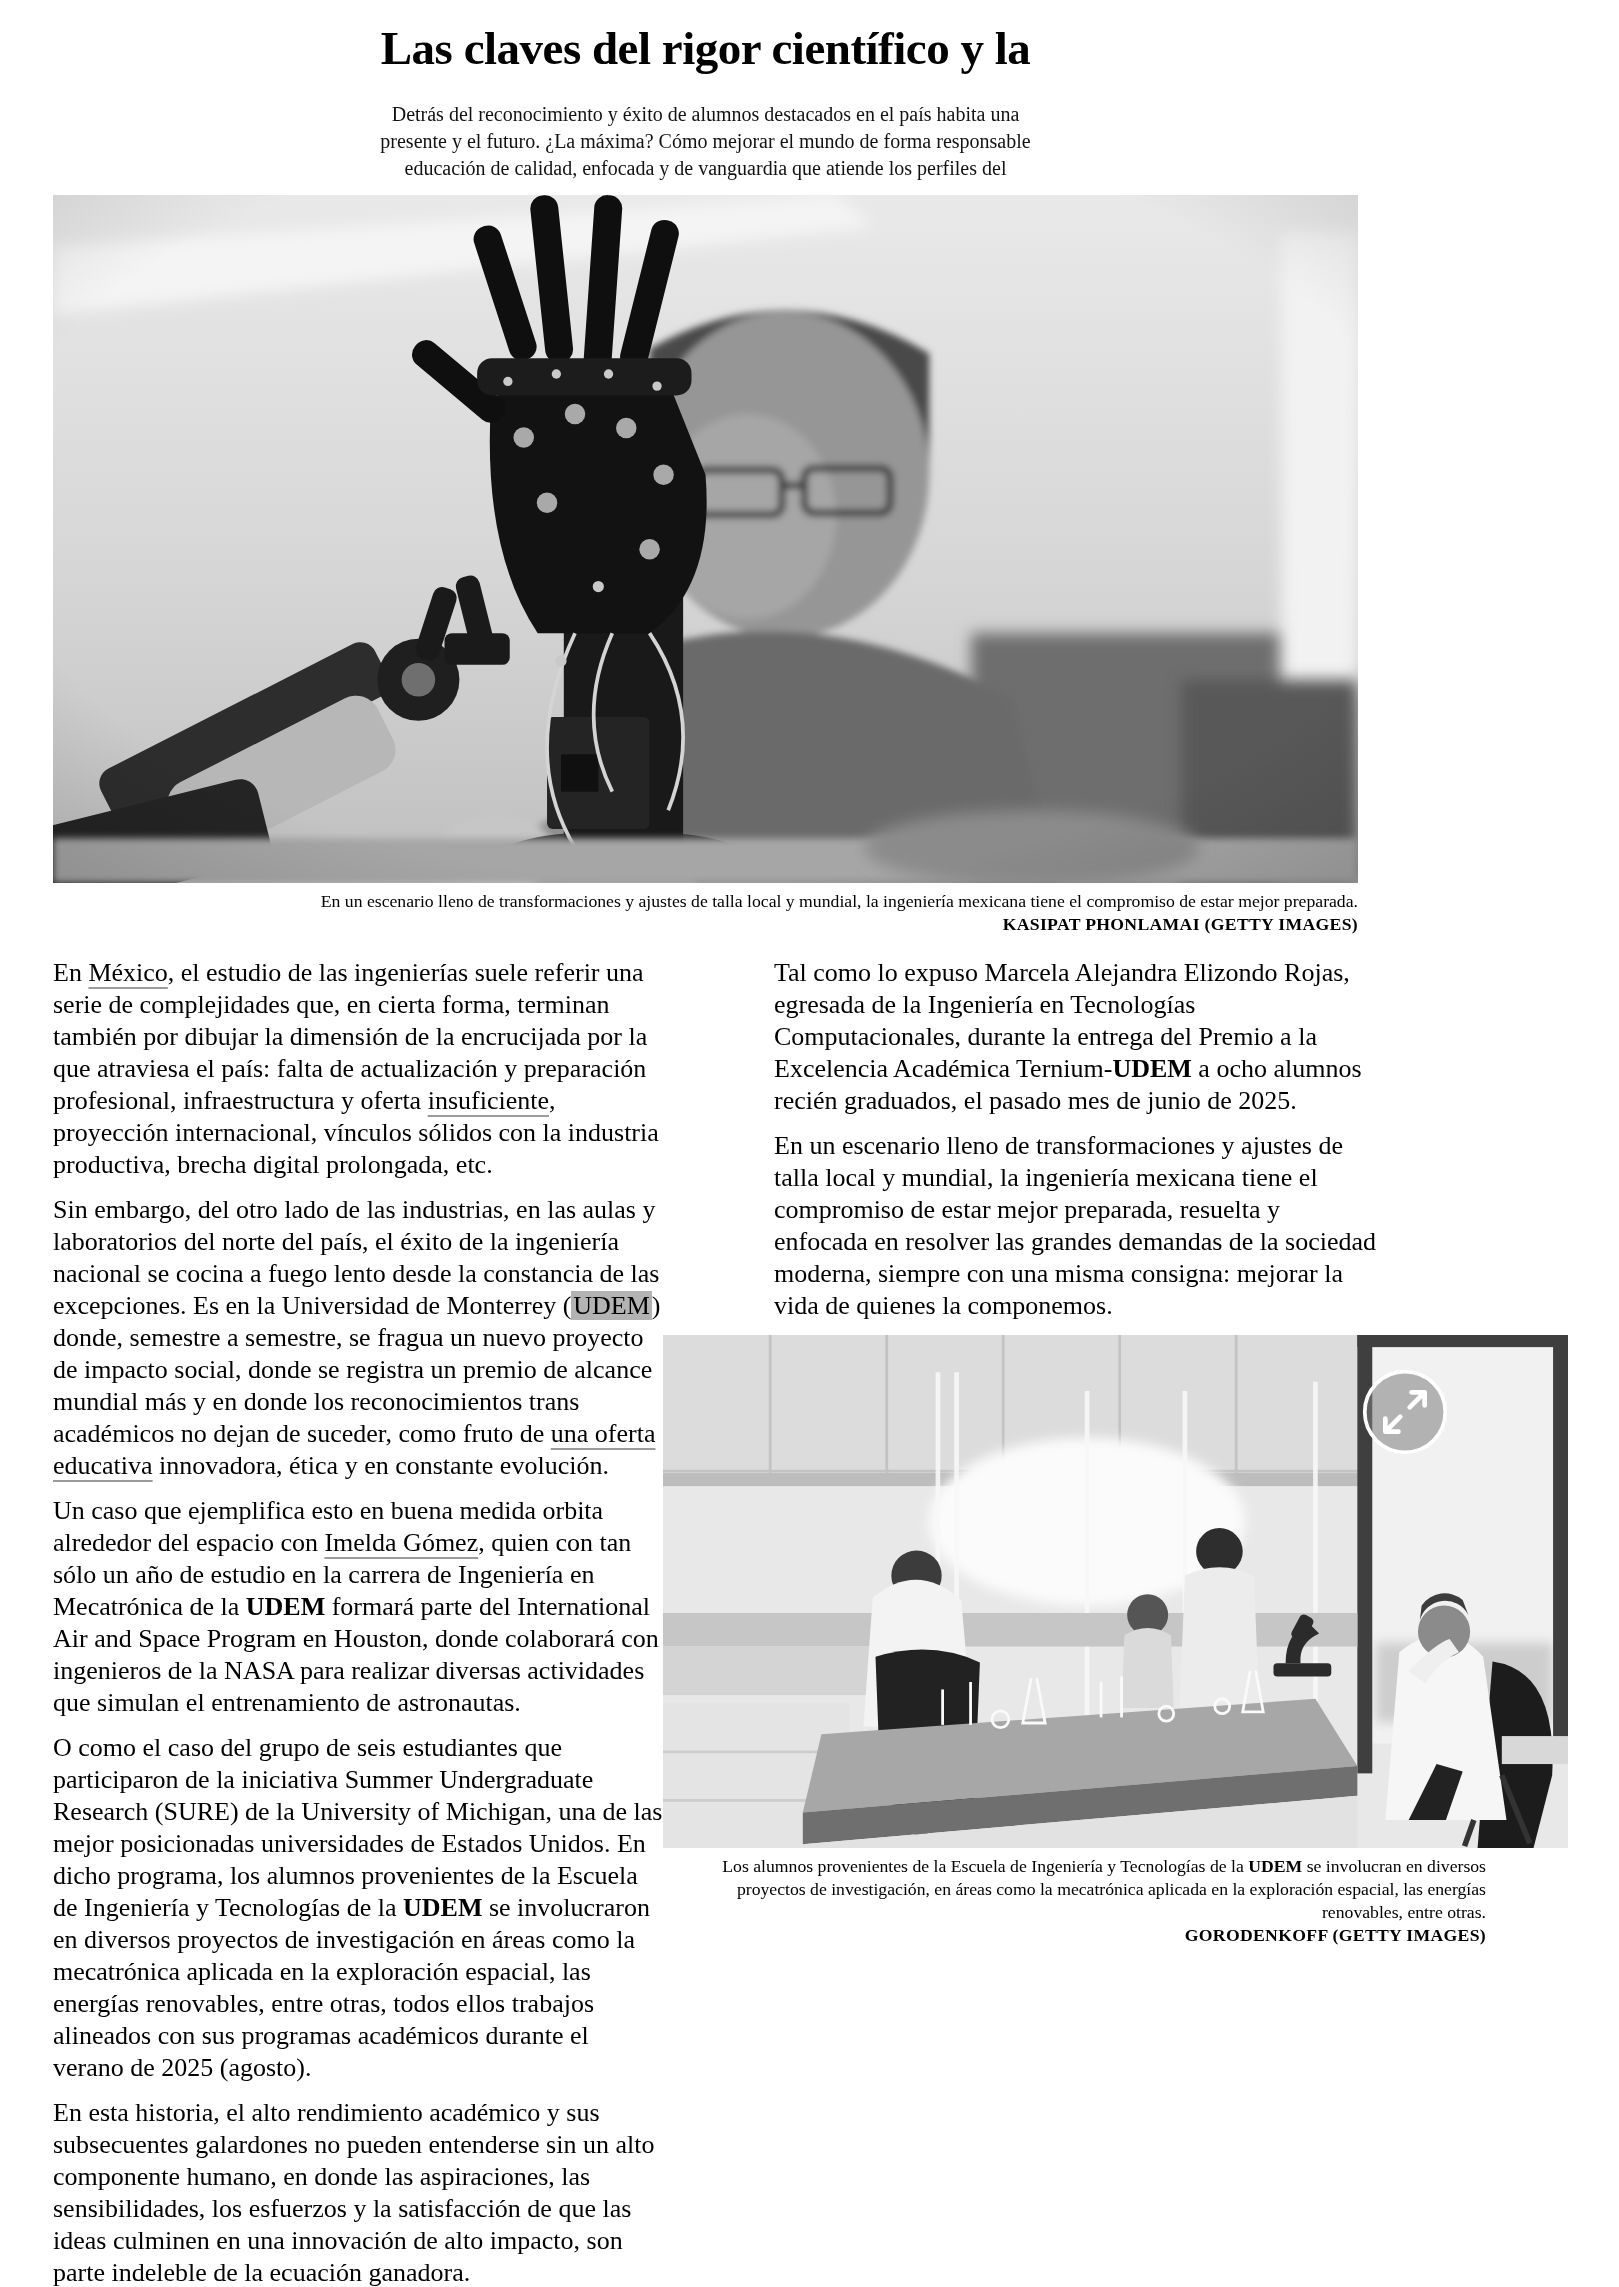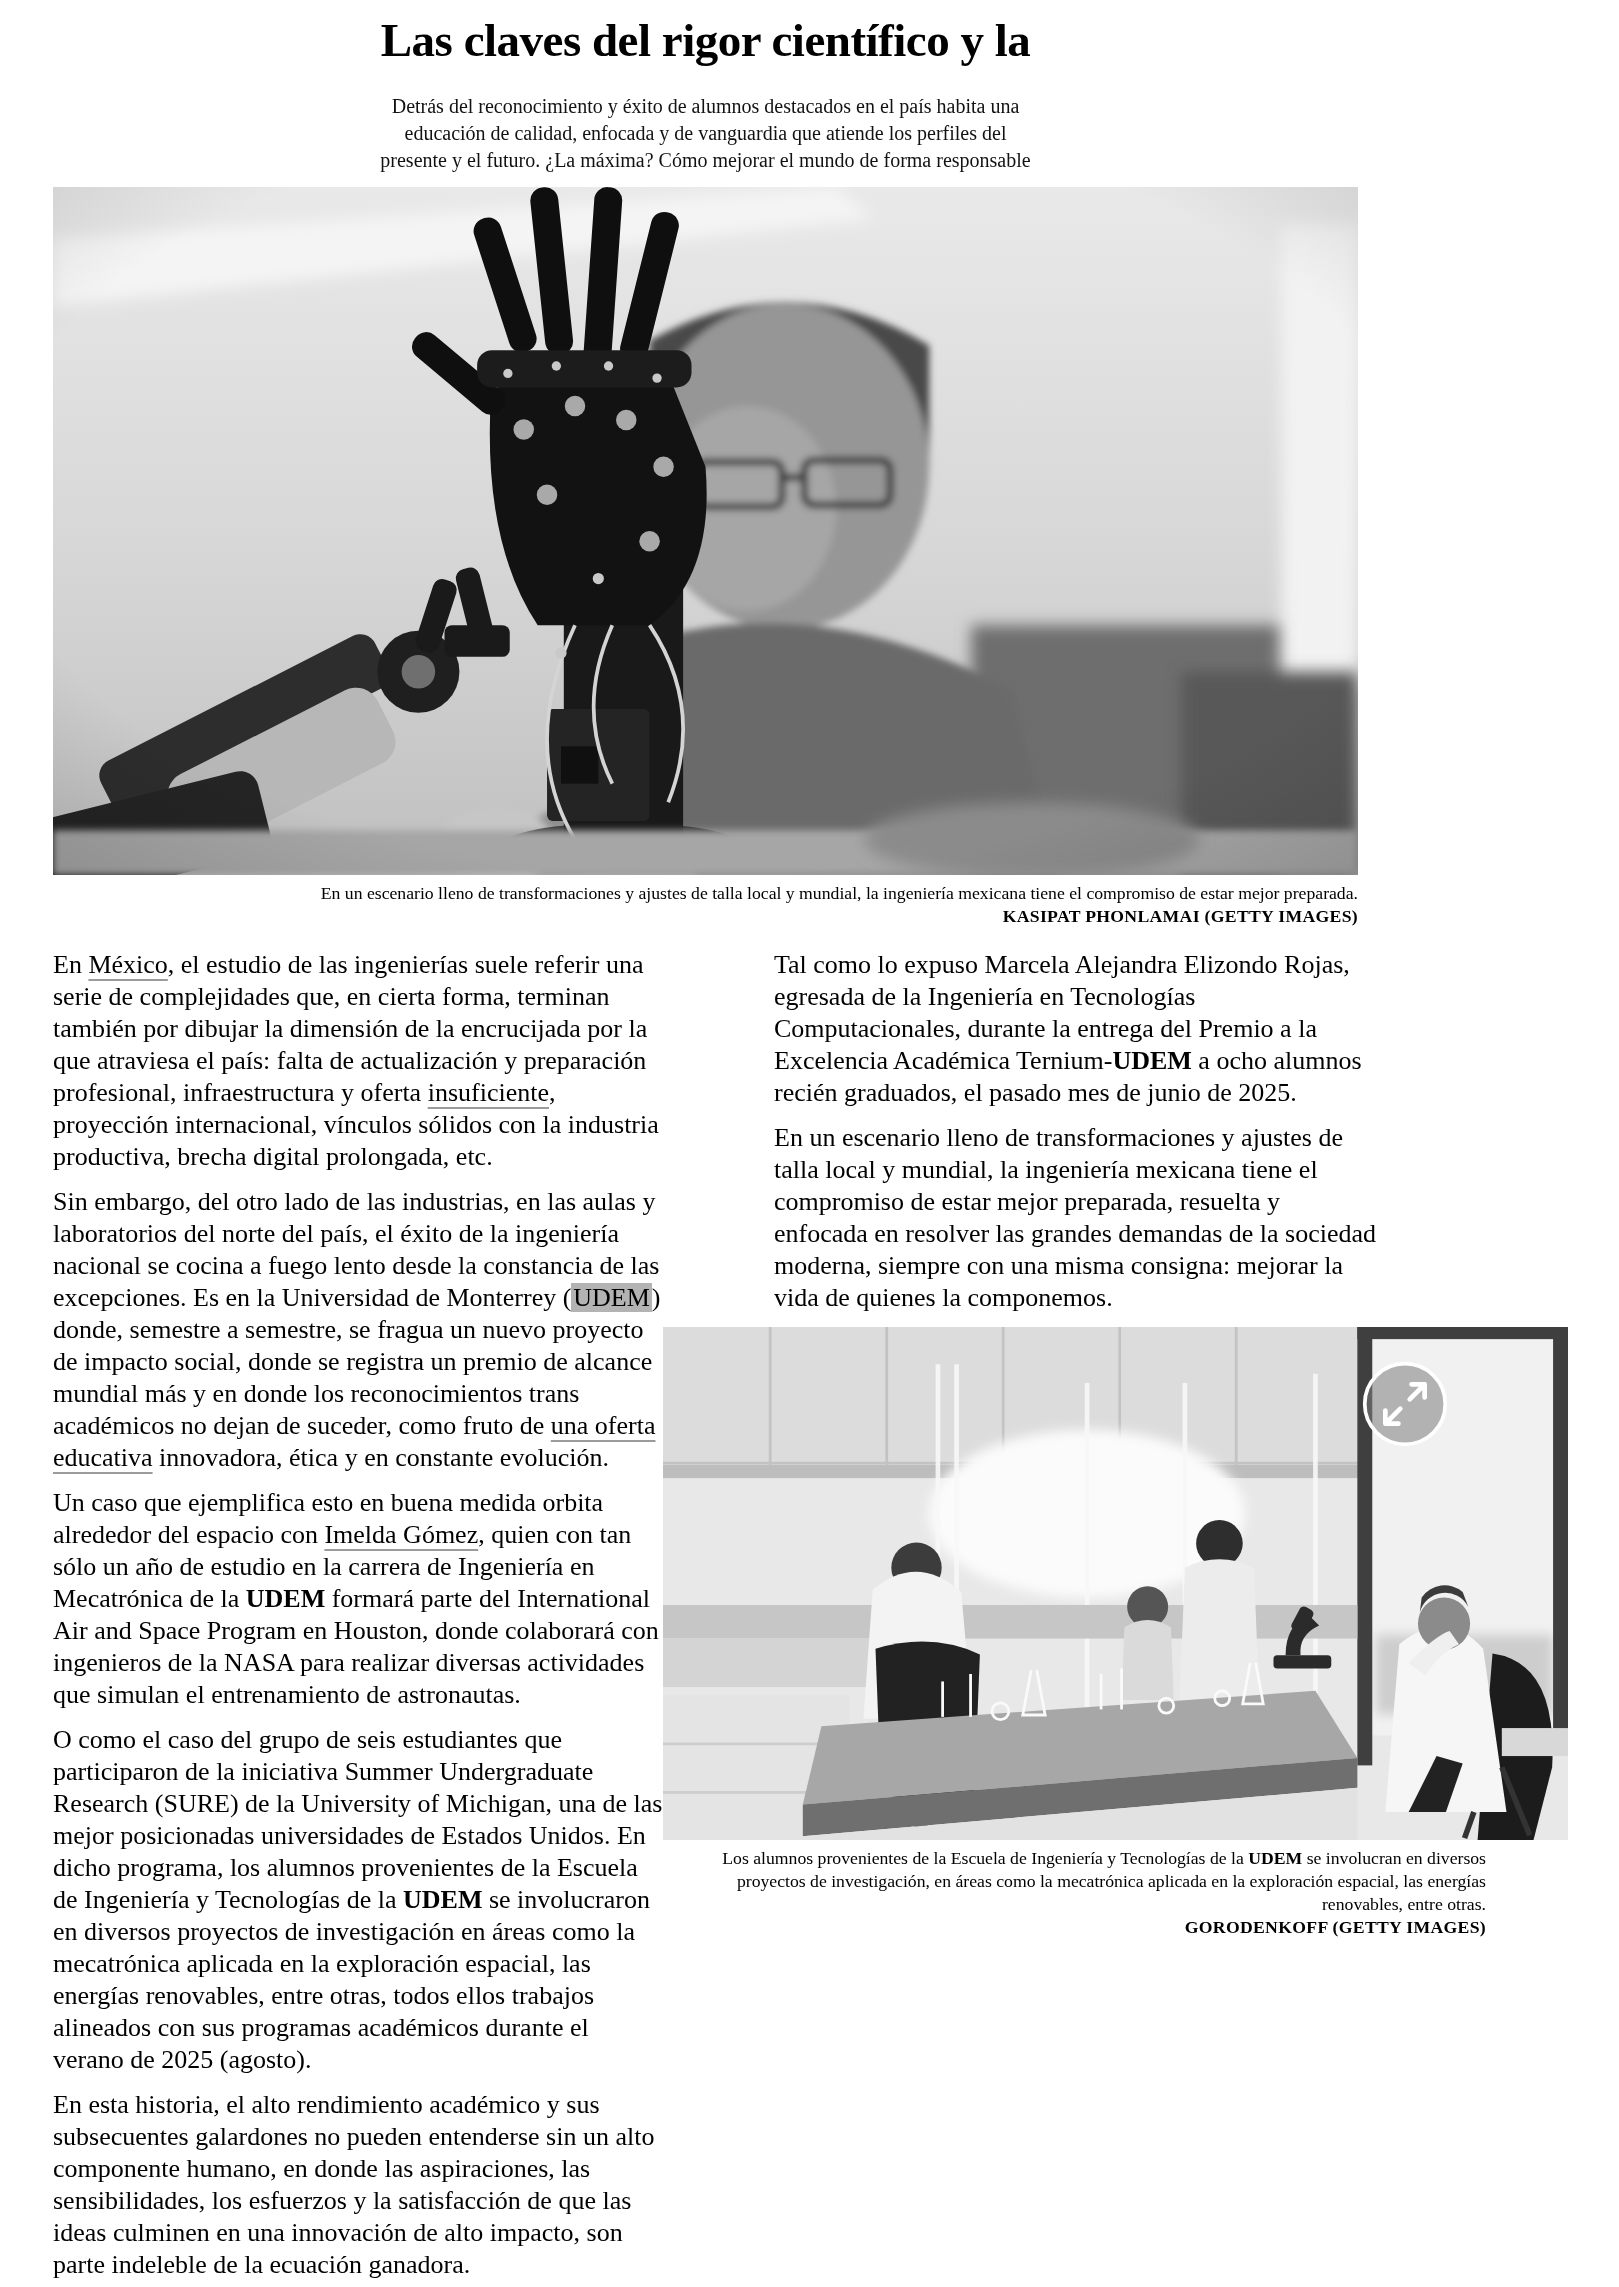--- a/index.html
+++ b/index.html
@@ -6,21 +6,21 @@
   body {
     width:1619px; height:2288px; overflow:hidden;
     background:#ffffff;
     font-family:"Liberation Serif","DejaVu Serif",serif;
     color:#111111;
     -webkit-font-smoothing:antialiased;
   }
   .content { padding:7.5px 261px 0 53px; width:1305px; }
 
   
-  h1.headline { margin:8px; text-align:center; color:#000; font-weight:700;
+  h1.headline { margin:16px; text-align:center; color:#000; font-weight:700;
     font-size:47px; line-height:49px; letter-spacing:-0.5px; }
   h1.headline span { display:block; white-space:nowrap; }
 
   
   .subhead { margin-top:28px; text-align:center; font-size:20px; line-height:27px; color:#121212; }
   .subhead span { display:block; white-space:nowrap; }
 
   
   figure { margin:0; }
   .hero { margin-top:13px; }
@@ -50,22 +50,22 @@
 <body>
 
 <article class="content">
 
   <header>
     <h1 class="headline">
       <span>Las claves del rigor científico y la</span>
     </h1>
     <div class="subhead">
       <span>Detrás del reconocimiento y éxito de alumnos destacados en el país habita una</span>
+      <span>presente y el futuro. ¿La máxima? Cómo mejorar el mundo de forma responsable</span>
       <span>educación de calidad, enfocada y de vanguardia que atiende los perfiles del</span>
-      <span>presente y el futuro. ¿La máxima? Cómo mejorar el mundo de forma responsable</span>
     </div>
   </header>
 
   <figure class="hero">
     <svg viewBox="0 0 1400 738" preserveAspectRatio="none" role="img">
       <defs>
         <linearGradient id="p1bg" x1="0" y1="0" x2="0" y2="1">
           <stop offset="0" stop-color="#e9e9e9"></stop>
             <stop offset="0.55" stop-color="#d6d6d6"></stop>
             <stop offset="1" stop-color="#bfbfbf"></stop>

